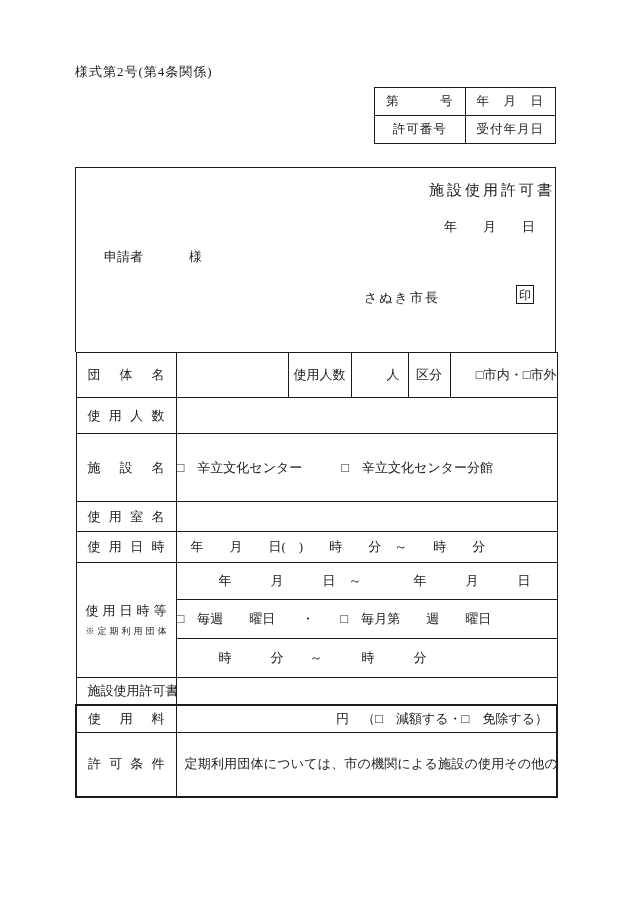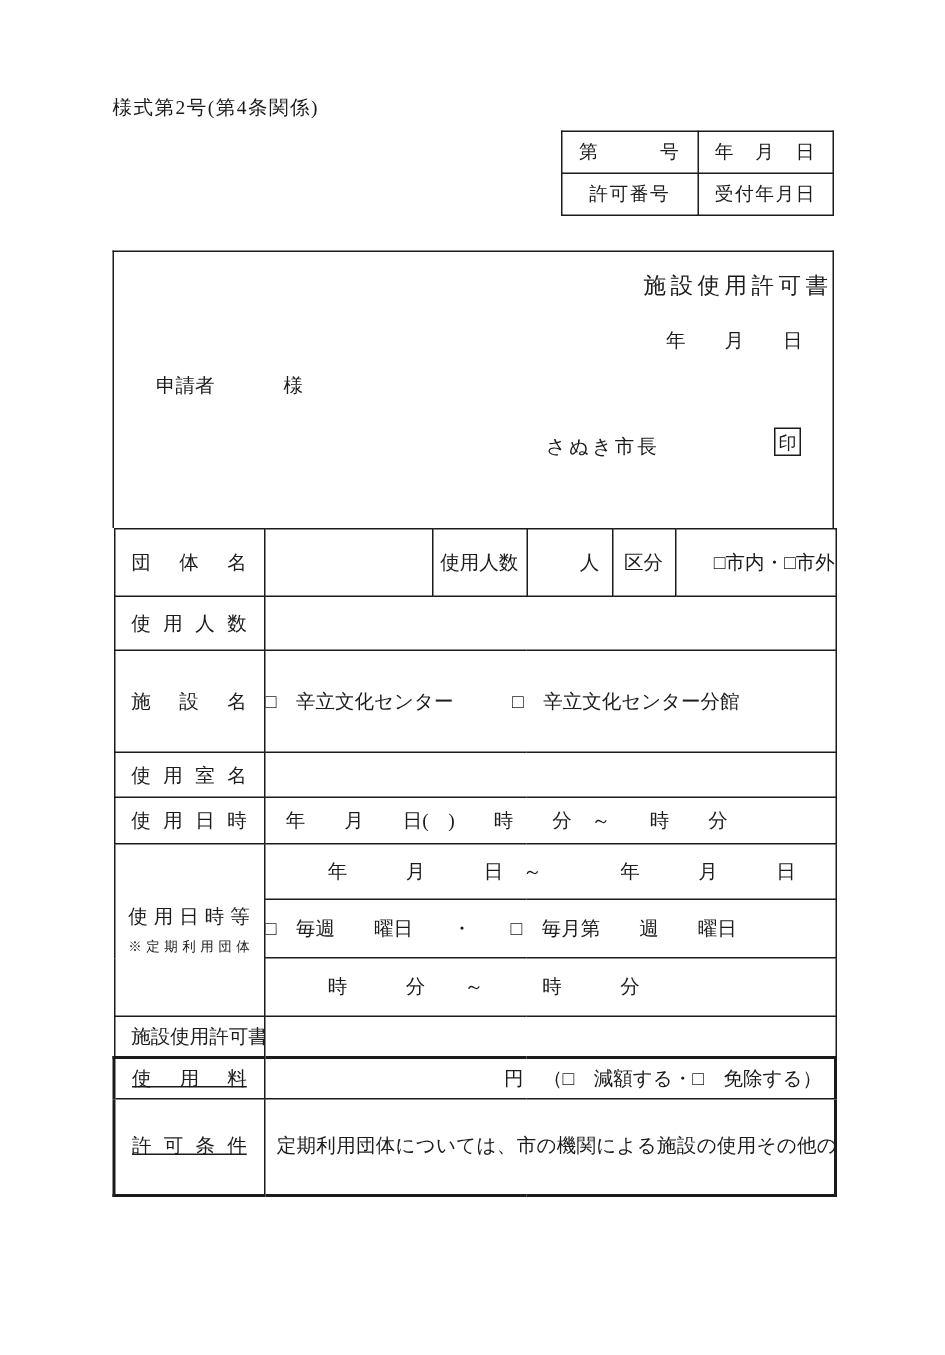--- a/index.html
+++ b/index.html
@@ -57,21 +57,21 @@
   .cell-pad { padding-left:0; }
   .cell-pad14 { padding-left:14px; }
   .cell-pad42 { padding-left:42px;margin-left:26px; }
   .small-opts { font-size:12.5px; text-align:right; letter-spacing:0; }
 
   .sched-cell { padding:0 9px;margin-top:48px; }
   .sched-main { font-size:13px; text-align:justify; text-align-last:justify; }
   .sched-note { font-size:9px; margin-top:5px; text-align:justify; text-align-last:justify; }
 
   .t-top { border-top-width:2px !important; }
-  .t-left { border-left-width:2px !important;text-decoration:underline; }
+  .t-left { border-left-width:2px !important; }
   .t-right { border-right-width:2px !important; }
   .t-bottom { border-bottom-width:2px !important; }
 
   .cond-cell {
     white-space:normal; font-size:12px; line-height:1.85;
     padding:3px 8px; text-align:left; letter-spacing:0.2px;
   }
 </style>
 </head>
 <body>

